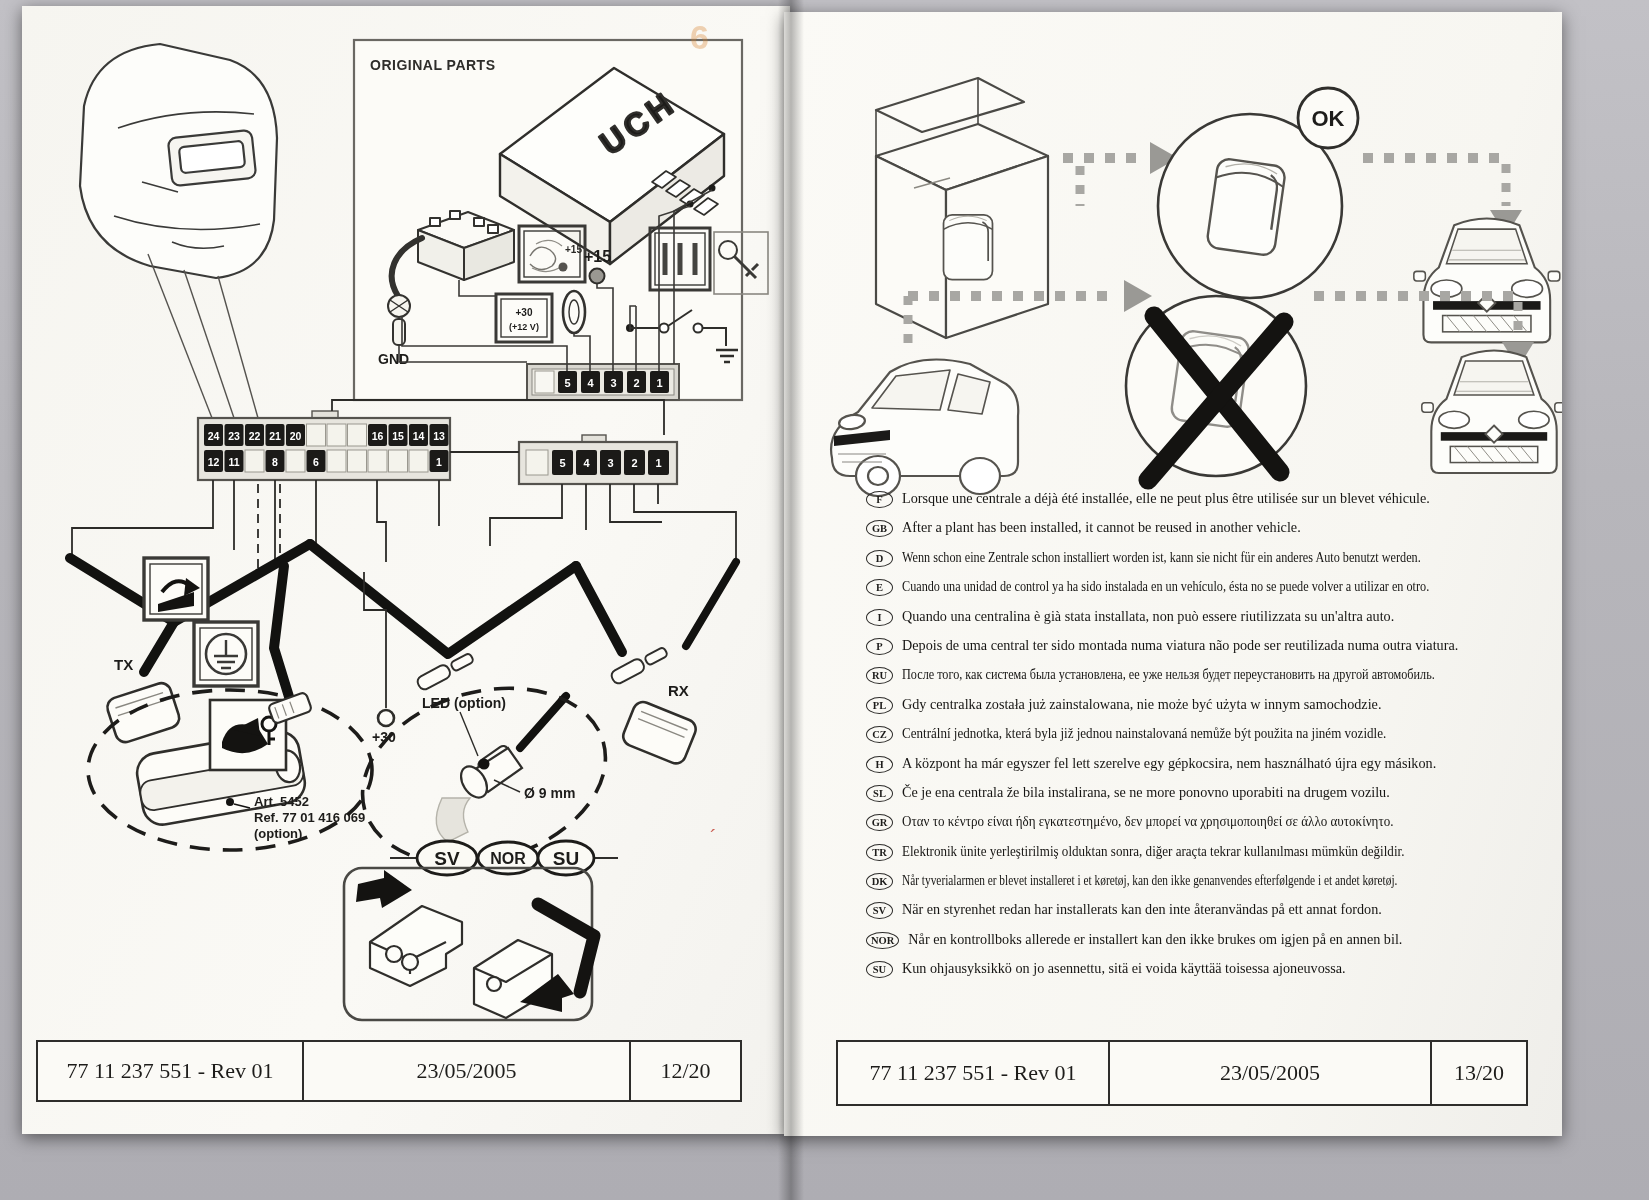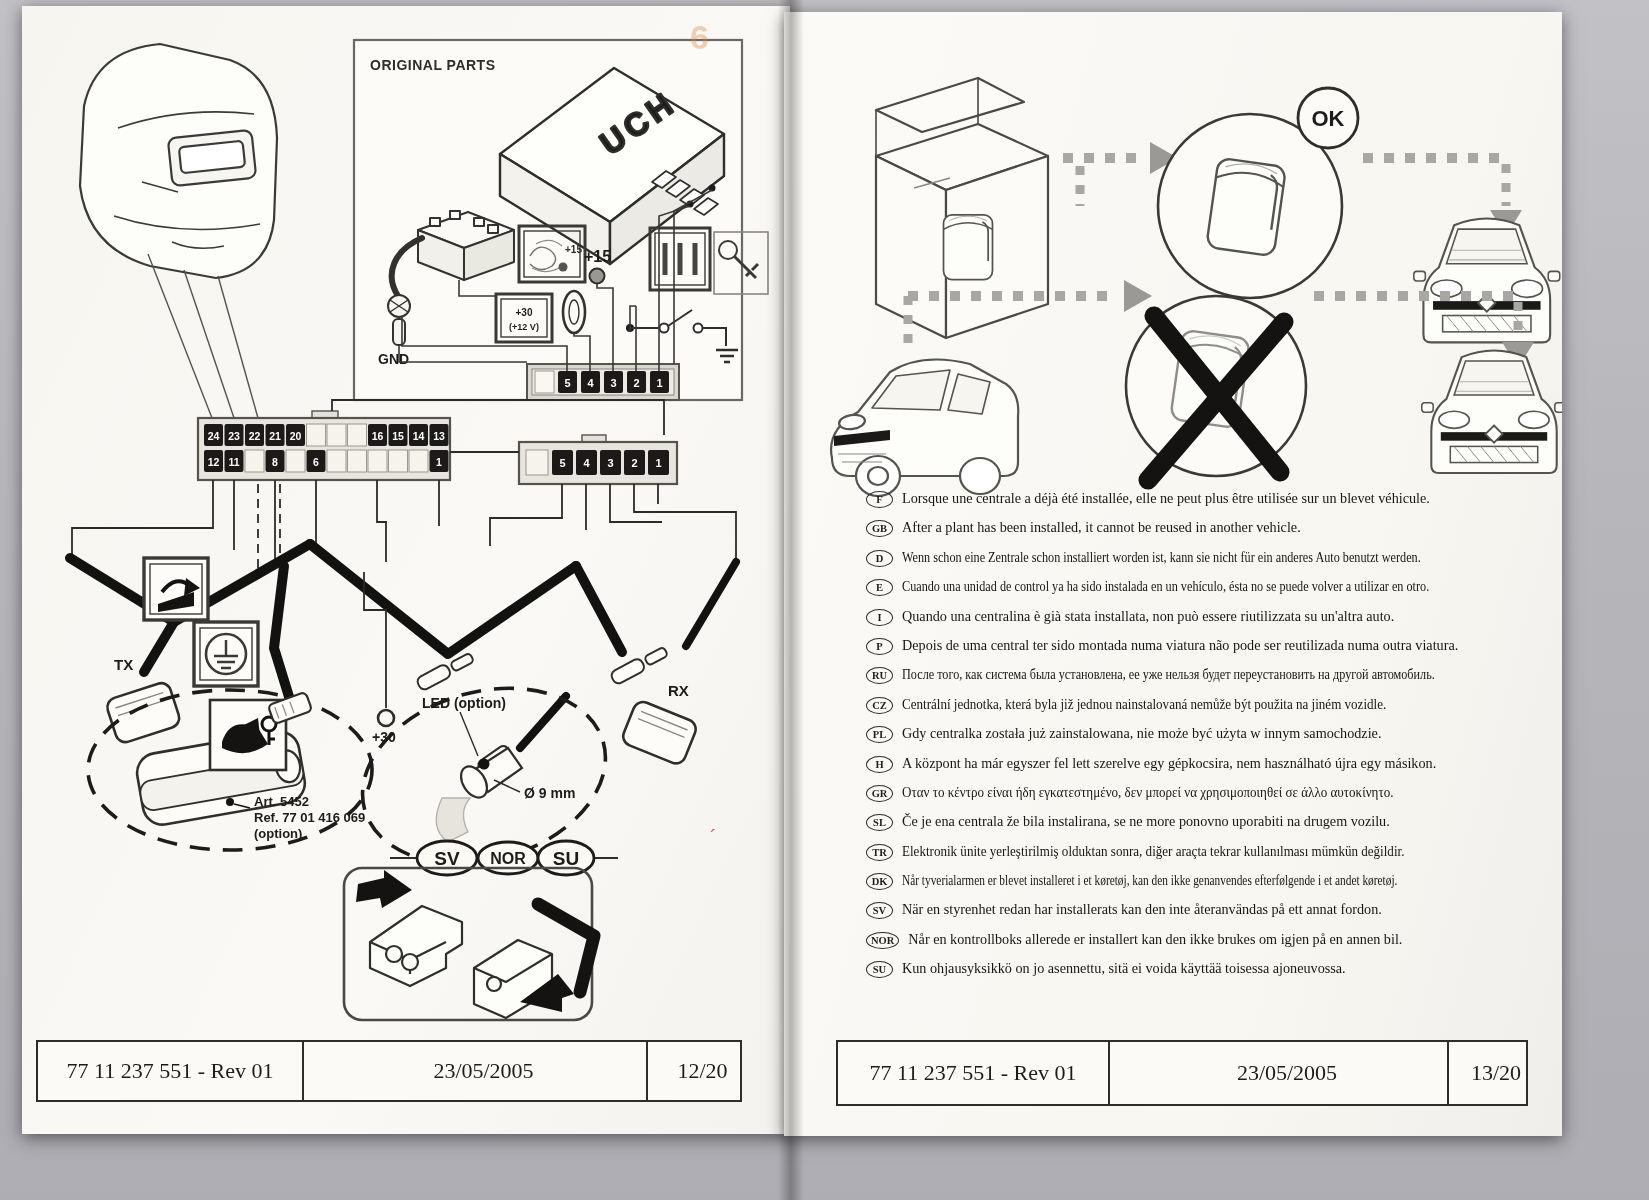--- a/index.html
+++ b/index.html
@@ -9,21 +9,21 @@
     font-family:"Liberation Sans",sans-serif;color:#222;
   }
   .page{position:absolute;background:#f9f8f3;box-shadow:0 4px 16px rgba(0,0,0,.5);overflow:hidden;}
   .page-left{left:22px;top:6px;width:768px;height:1128px;background:linear-gradient(115deg,#f6f5f0 0%,#faf9f5 60%,#f3f2ee 100%);}
   .page-right{left:784px;top:12px;width:778px;height:1124px;background:linear-gradient(105deg,#fbfaf6 0%,#f7f6f1 70%,#efeeea 100%);}
   .gutter{position:absolute;left:778px;top:0;width:26px;height:1200px;background:linear-gradient(90deg,rgba(0,0,0,0) 0%,rgba(0,0,0,.28) 50%,rgba(0,0,0,0) 100%);pointer-events:none;}
 
   svg text{font-family:"Liberation Sans",sans-serif;}
 
   
-  .footer{position:absolute;display:flex;border:2.5px solid #2e2d2b;background:#fbfaf6;gap:17px;}
+  .footer{position:absolute;display:flex;border:2.5px solid #2e2d2b;background:#fbfaf6;}
   .fcell{display:flex;align-items:center;justify-content:center;
          font-family:"Liberation Serif",serif;font-size:22px;color:#1d1c1a;
          border-right:2.5px solid #2e2d2b;}
   .fcell:last-child{border-right:none;}
 
   
   .lang-list{position:absolute;left:82px;top:478px;width:672px;}
   .lang-row{display:flex;align-items:baseline;gap:9px;height:29.4px;white-space:nowrap;}
   .lang-badge{flex:0 0 auto;display:inline-block;min-width:17px;padding:0 4px;height:15px;line-height:15px;
     border:1.4px solid #2c2b29;border-radius:50%;text-align:center;
@@ -512,38 +512,38 @@
       </div>
     <div class="lang-row">
         <span class="lang-badge">P</span>
         <span class="lang-text">Depois de uma central ter sido montada numa viatura não pode ser reutilizada numa outra viatura.</span>
       </div>
     <div class="lang-row">
         <span class="lang-badge">RU</span>
         <span class="lang-text cond86">После того, как система была установлена, ее уже нельзя будет переустановить на другой автомобиль.</span>
       </div>
     <div class="lang-row">
+        <span class="lang-badge">PL</span>
+        <span class="lang-text">Gdy centralka została już zainstalowana, nie może być użyta w innym samochodzie.</span>
+      </div>
+    <div class="lang-row">
         <span class="lang-badge">CZ</span>
         <span class="lang-text cond92">Centrální jednotka, která byla již jednou nainstalovaná nemůže být použita na jiném vozidle.</span>
       </div>
     <div class="lang-row">
-        <span class="lang-badge">PL</span>
-        <span class="lang-text">Gdy centralka została już zainstalowana, nie może być użyta w innym samochodzie.</span>
-      </div>
-    <div class="lang-row">
         <span class="lang-badge">H</span>
         <span class="lang-text">A központ ha már egyszer fel lett szerelve egy gépkocsira, nem használható újra egy másikon.</span>
       </div>
     <div class="lang-row">
+        <span class="lang-badge">SL</span>
+        <span class="lang-text">Če je ena centrala že bila instalirana, se ne more ponovno uporabiti na drugem vozilu.</span>
+      </div>
+    <div class="lang-row">
         <span class="lang-badge">GR</span>
         <span class="lang-text cond92">Οταν το κέντρο είναι ήδη εγκατεστημένο, δεν μπορεί να χρησιμοποιηθεί σε άλλο αυτοκίνητο.</span>
-      </div>
-    <div class="lang-row">
-        <span class="lang-badge">SL</span>
-        <span class="lang-text">Če je ena centrala že bila instalirana, se ne more ponovno uporabiti na drugem vozilu.</span>
       </div>
     <div class="lang-row">
         <span class="lang-badge">TR</span>
         <span class="lang-text cond92">Elektronik ünite yerleştirilmiş olduktan sonra, diğer araçta tekrar kullanılması mümkün değildir.</span>
       </div>
     <div class="lang-row">
         <span class="lang-badge">DK</span>
         <span class="lang-text cond80">Når tyverialarmen er blevet installeret i et køretøj, kan den ikke genanvendes efterfølgende i et andet køretøj.</span>
       </div>
     <div class="lang-row">

